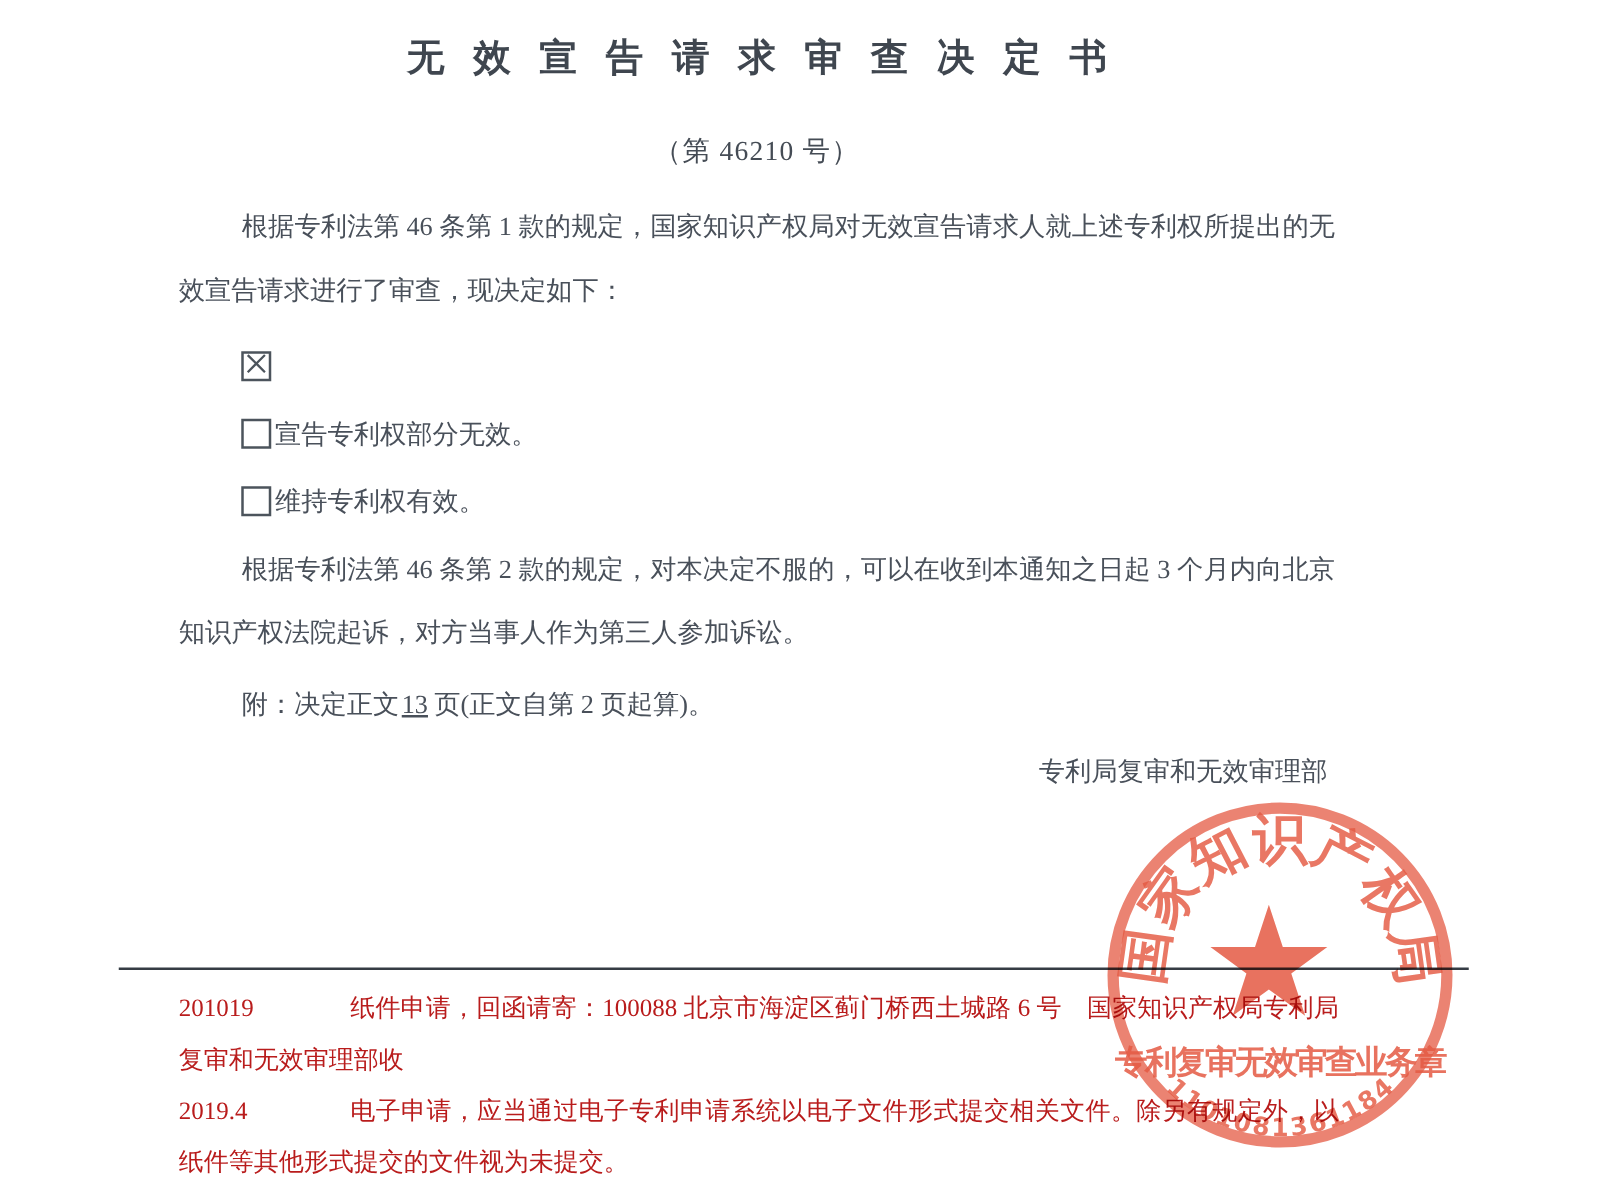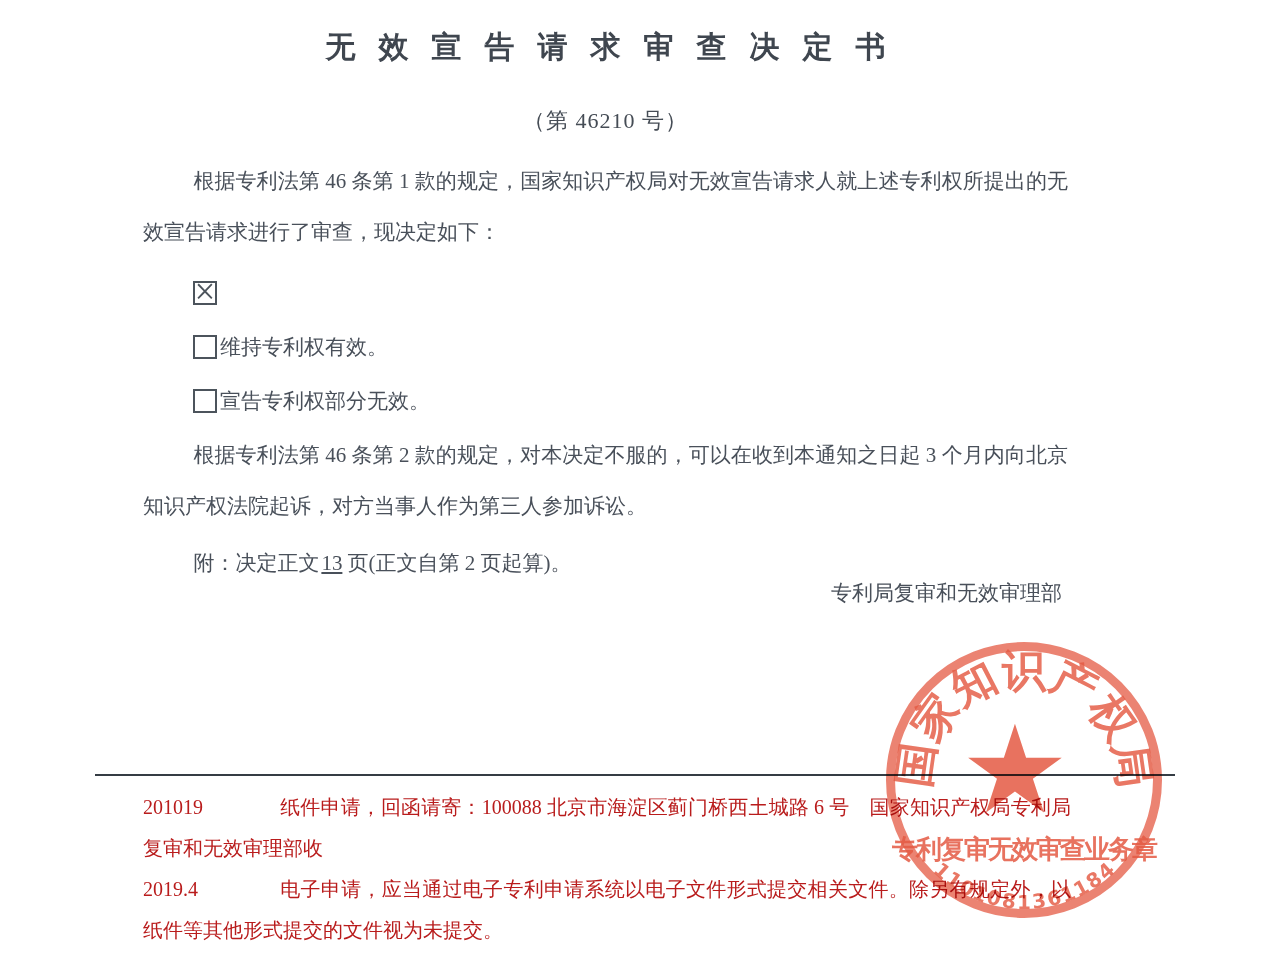--- a/index.html
+++ b/index.html
@@ -54,21 +54,21 @@
     color:#4c545c;
     transform:translateY(-1px);
   }
 
   .attachment { margin-top:16px; font-size:21px; line-height:30px; text-indent:2.4em; }
   .attachment .pages { text-decoration:underline; padding:0 5px 0 2px; }
 
   .panel { margin-top:20px; font-size:21px; line-height:30px; text-indent:2.4em; }
   .panel .gap-l { margin-right:30px; }
 
-  .department { font-size:21px; line-height:30px; text-align:right; padding-right:6px; }
+  .department { margin-top:24px; font-size:21px; line-height:30px; text-align:right; padding-right:6px; }
 
   .divider { position:absolute; left:95px; top:774px; width:1080px; height:2px; background:#353c44; }
 
   .footer {
     position:absolute; left:143px; top:787px; width:928px;
     font-size:20px; line-height:41px; color:#b91c1c;
     text-align:justify;
   }
   .note-code { display:inline-block; width:137px; }
 
@@ -122,27 +122,27 @@
     <div class="options">
       <div class="option-row">
         <span class="cb">
             <span class="mark">×</span>
           </span>
       </div>
       <div class="option-row">
         <span class="cb">
             <span class="mark"></span>
           </span>
-        <span class="option-label">维持专利权有效。</span>
+        <span class="option-label">宣告专利权部分无效。</span>
       </div>
       <div class="option-row">
         <span class="cb">
             <span class="mark"></span>
           </span>
-        <span class="option-label">宣告专利权部分无效。</span>
+        <span class="option-label">维持专利权有效。</span>
       </div>
     </div>
 
     <div class="para second">根据专利法第 46 条第 2 款的规定，对本决定不服的，可以在收到本通知之日起 3 个月内向北京知识产权法院起诉，对方当事人作为第三人参加诉讼。</div>
 
     <div class="attachment">
       <span>附：决定正文</span><span class="pages">13</span><span>页(正文自第 2 页起算)。</span>
     </div>
 
 

